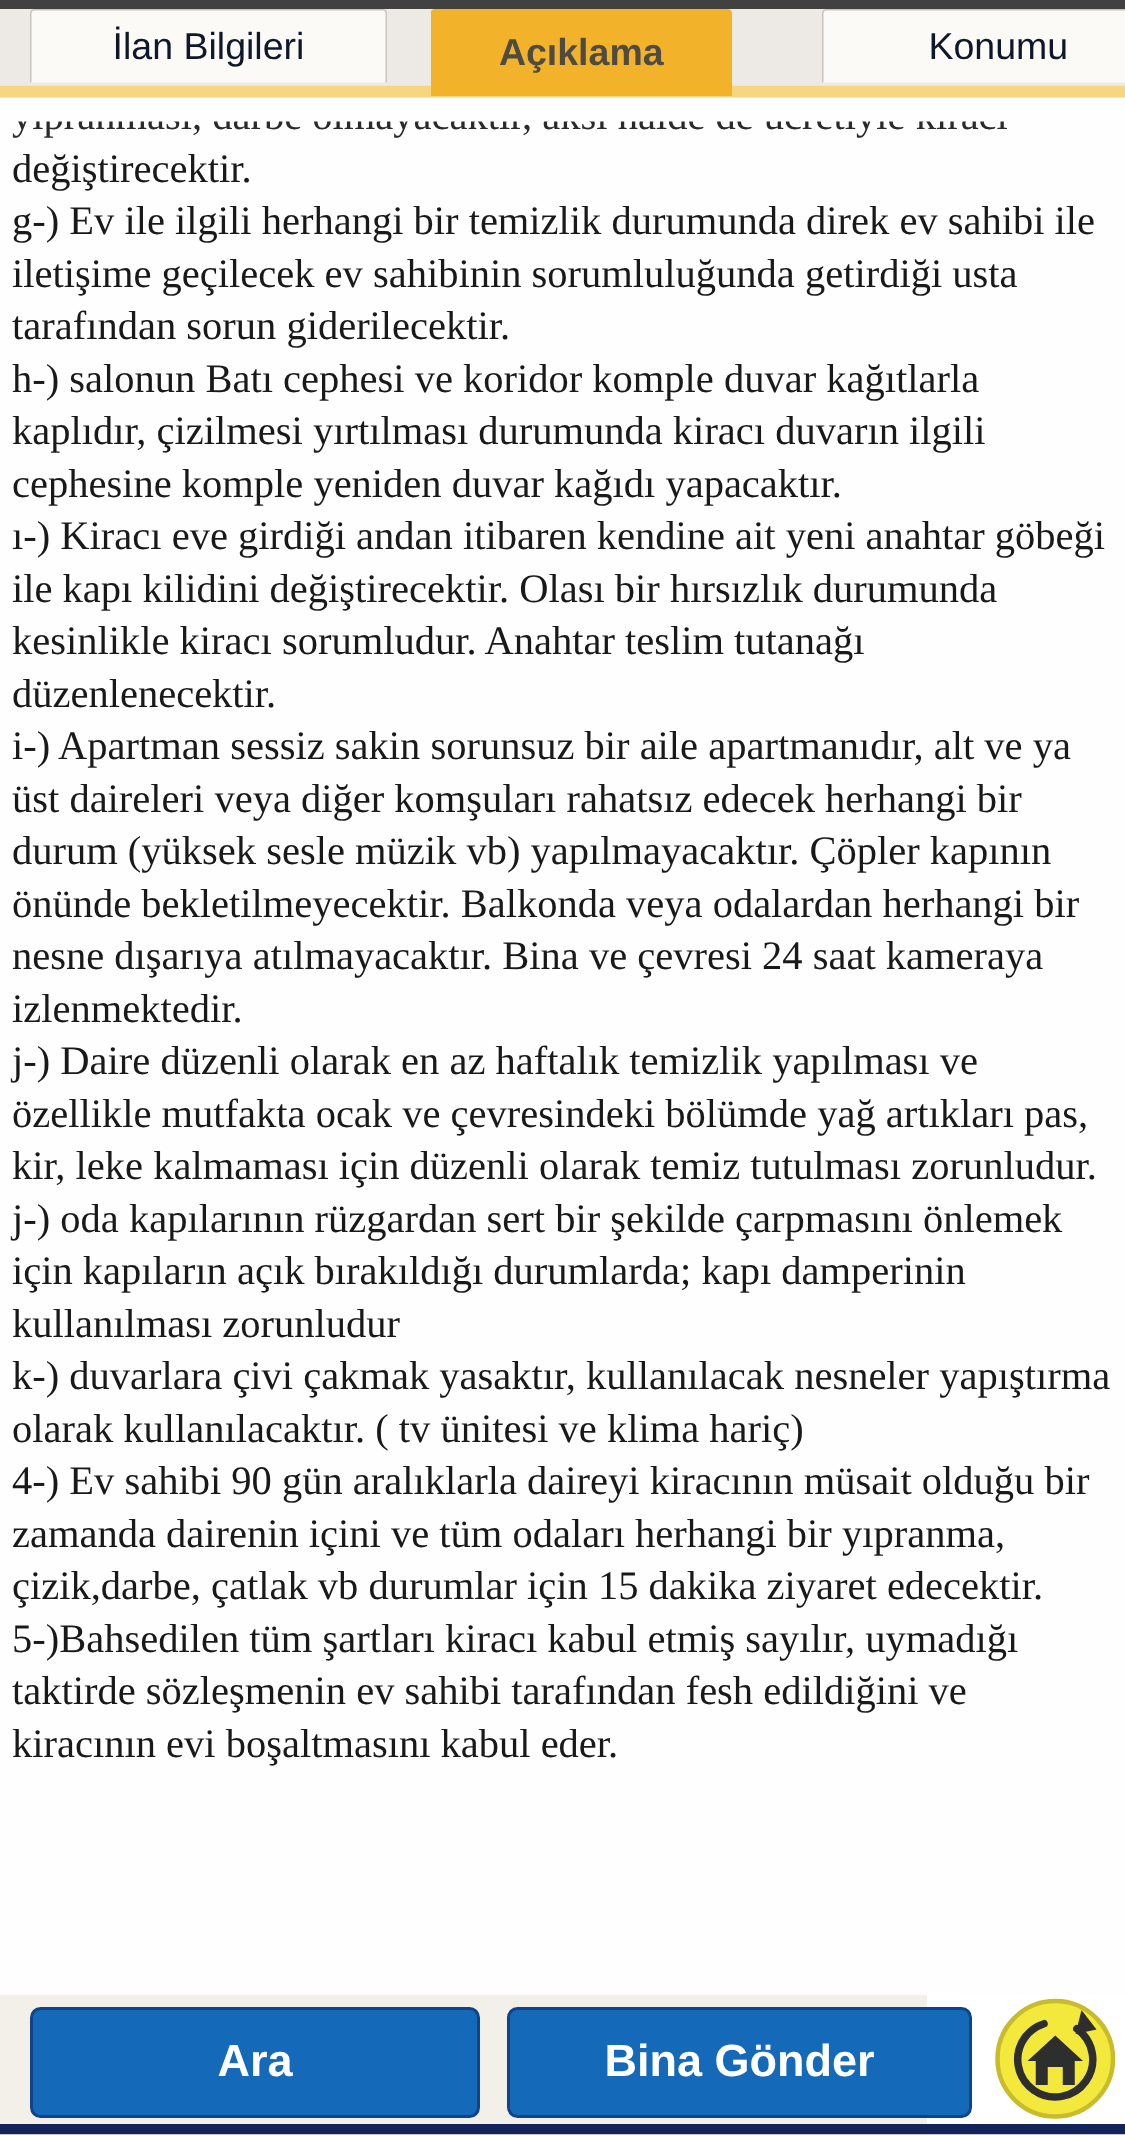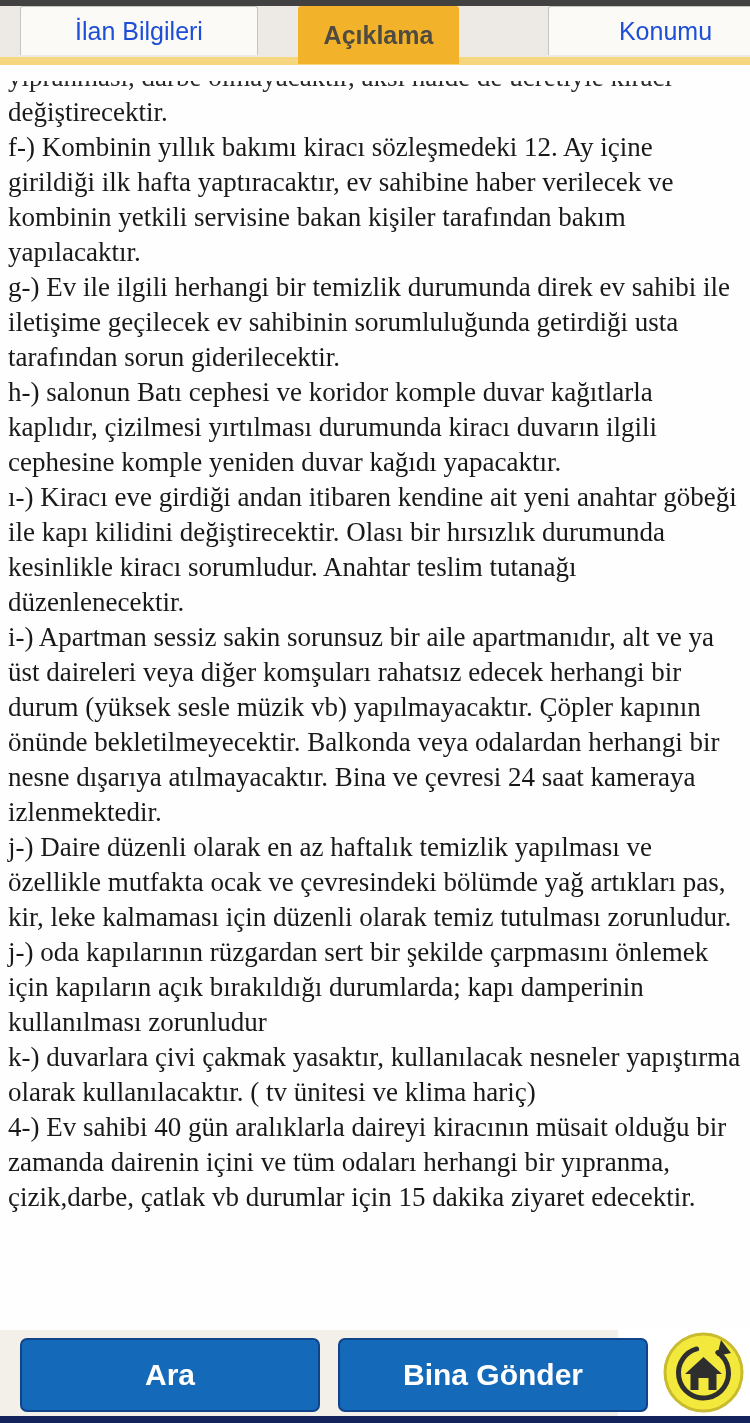--- a/index.html
+++ b/index.html
@@ -8,21 +8,21 @@
     background:#ffffff;font-family:"Liberation Serif", serif;
   }
   
   .top-strip{position:absolute;top:0;left:0;width:750px;height:6px;background:#414141;}
   
   .tab-bar{position:absolute;top:6px;left:0;width:750px;height:51px;background:#edeae5;}
   .tab{
     position:absolute;top:0;height:49px;box-sizing:border-box;
     display:flex;align-items:center;justify-content:center;
     background:#fbfaf6;border:1px solid #c6c4bf;border-bottom:none;
-    font-family:"Liberation Sans", sans-serif;font-size:25px;color:#1d4ed8;
+    font-family:"Liberation Sans", sans-serif;font-size:25px;color:#0f172a;
     border-radius:3px 3px 0 0;
   }
   .tab.active{
     background:#f2b32b;border-color:#f2b32b;height:58px;color:#4f4b40;
     font-weight:bold; z-index:3;
   }
   .tab-underline{position:absolute;top:57px;left:0;width:750px;height:8px;background:#f6d77f;z-index:2;}
   
   .content{
     position:absolute;top:65px;left:0;width:750px;height:1265px;
@@ -48,43 +48,43 @@
 </style>
 </head>
 <body>
 
 <div class="top-strip"></div>
 
 <div class="tab-bar">
   <div class="tab" style="left:20px;width:238px;">
     <span>İlan Bilgileri</span>
   </div>
-  <div class="tab active" style="left:298px;width:161px;">
+  <div class="tab active" style="left:287px;width:201px;">
     <span>Açıklama</span>
   </div>
   <div class="tab" style="left:508px;width:235px;margin-left:40px;">
     <span>Konumu</span>
   </div>
 </div>
 <div class="tab-underline"></div>
 
 <div class="content">
   <div class="clip-line">
     <span>yıpranması, darbe olmayacaktır, aksi halde de ücretiyle kiracı</span>
   </div>
   <p>değiştirecektir.</p>
-  <p>f-) Kombinin yıllık bakımı kiracı sözleşmedeki 12. Ay içine girildiği ilk hafta yaptıracaktır, ev sahibine haber verilecek ve kombinin yetkili servisine bakan kişiler tarafından bakım yapılacaktır.</p>
   <p>g-) Ev ile ilgili herhangi bir temizlik durumunda direk ev sahibi ile iletişime geçilecek ev sahibinin sorumluluğunda getirdiği usta tarafından sorun giderilecektir.</p>
   <p>h-) salonun Batı cephesi ve koridor komple duvar kağıtlarla kaplıdır, çizilmesi yırtılması durumunda kiracı duvarın ilgili cephesine komple yeniden duvar kağıdı yapacaktır.</p>
   <p>ı-) Kiracı eve girdiği andan itibaren kendine ait yeni anahtar göbeği ile kapı kilidini değiştirecektir. Olası bir hırsızlık durumunda kesinlikle kiracı sorumludur. Anahtar teslim tutanağı düzenlenecektir.</p>
   <p>i-) Apartman sessiz sakin sorunsuz bir aile apartmanıdır, alt ve ya üst daireleri veya diğer komşuları rahatsız edecek herhangi bir durum (yüksek sesle müzik vb) yapılmayacaktır. Çöpler kapının önünde bekletilmeyecektir. Balkonda veya odalardan herhangi bir nesne dışarıya atılmayacaktır. Bina ve çevresi 24 saat kameraya izlenmektedir.</p>
   <p>j-) Daire düzenli olarak en az haftalık temizlik yapılması ve özellikle mutfakta ocak ve çevresindeki bölümde yağ artıkları pas, kir, leke kalmaması için düzenli olarak temiz tutulması zorunludur.</p>
   <p>j-) oda kapılarının rüzgardan sert bir şekilde çarpmasını önlemek için kapıların açık bırakıldığı durumlarda; kapı damperinin kullanılması zorunludur</p>
   <p>k-) duvarlara çivi çakmak yasaktır, kullanılacak nesneler yapıştırma olarak kullanılacaktır. ( tv ünitesi ve klima hariç)</p>
-  <p><span>4-) Ev sahibi 40 gün aralıklarla daireyi kiracının müsait olduğu bir zamanda dairenin içini ve </span><span class="u">tüm</span><span> odaları herhangi bir yıpranma, çizik,darbe, çatlak vb durumlar için 15 dakika ziyaret edecektir.</span></p>
+  <p><span>4-) Ev sahibi 90 gün aralıklarla daireyi kiracının müsait olduğu bir zamanda dairenin içini ve </span><span class="u">tüm</span><span> odaları herhangi bir yıpranma, çizik,darbe, çatlak vb durumlar için 15 dakika ziyaret edecektir.</span></p>
+  <p>5-)Bahsedilen tüm şartları kiracı kabul etmiş sayılır, uymadığı taktirde sözleşmenin ev sahibi tarafından fesh edildiğini ve kiracının evi boşaltmasını kabul eder.</p>
 </div>
 
 <div class="footer">
   <div class="btn btn-call">
     <span>Ara</span>
   </div>
   <div class="btn btn-message">
     <span>Bina Gönder</span>
   </div>
   <div class="home-btn">

